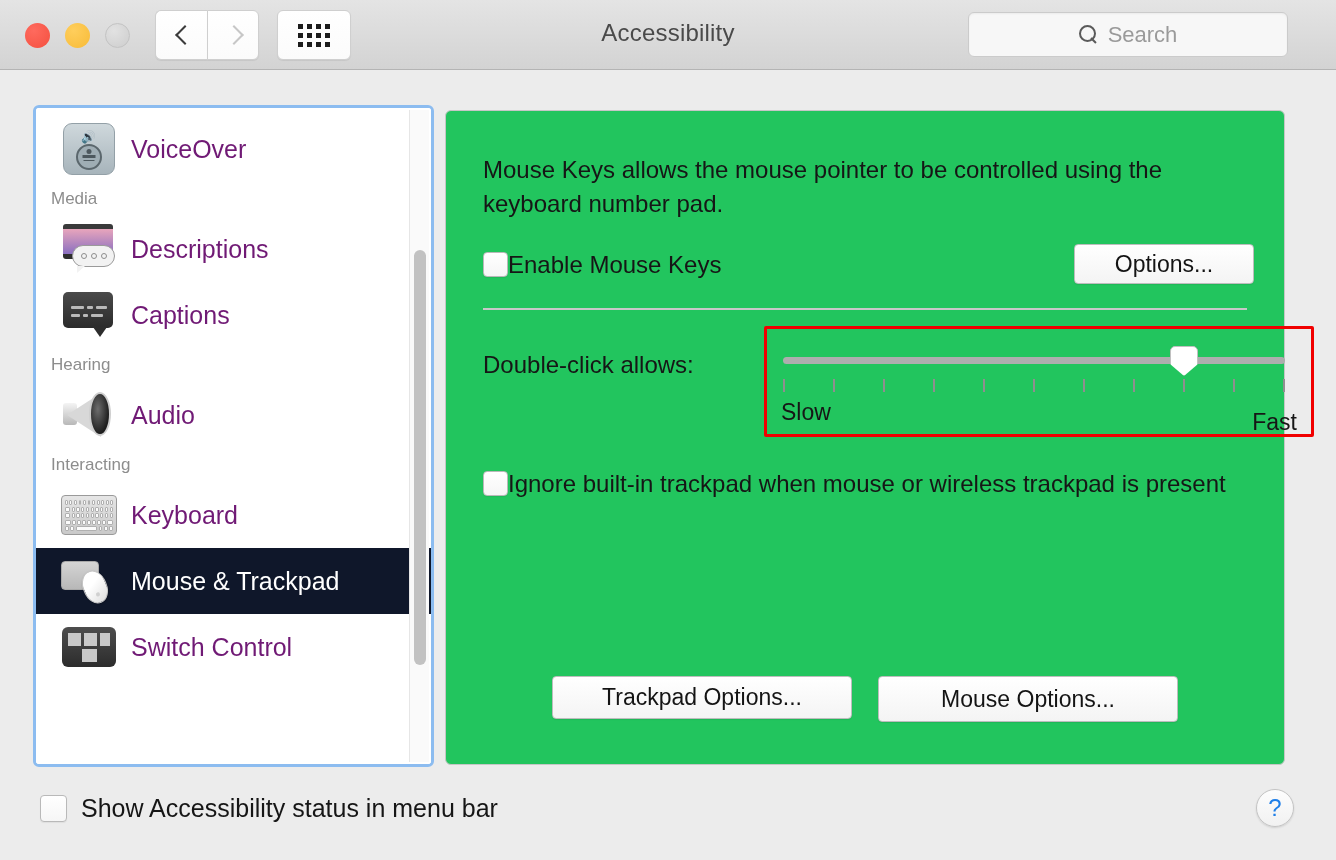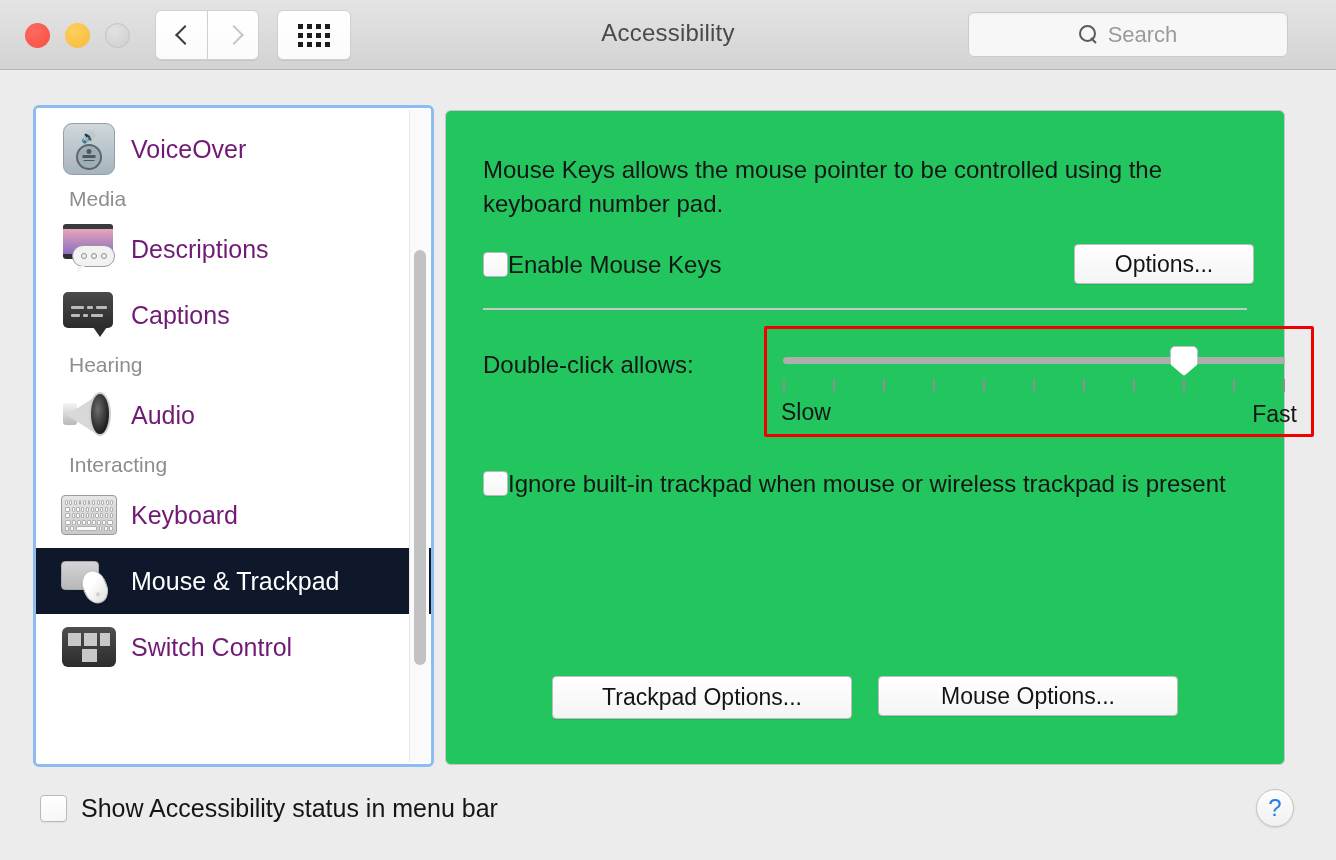--- a/index.html
+++ b/index.html
@@ -95,22 +95,22 @@
   }
   .sb-row {
     display: flex; align-items: center; height: 66px;
     padding-left: 25px;
   }
   .sb-row .sb-ico { width: 56px; flex: none; display: flex; align-items: center; justify-content: center; }
   .sb-row .sb-label { font-size: 25px; color: #701a75; margin-left: 14px; }
   .sb-row.selected { background: #0f172a; }
   .sb-row.selected .sb-label { color: #ffffff; }
   .sb-group {
-    font-size: 21px; color: #8d8d8d; padding-left: 25px;
-    height: 34px; display: flex; align-items: center; margin-left: 8px;
+    font-size: 17px; color: #8d8d8d; padding-left: 15px;
+    height: 34px; display: flex; align-items: center;
   }
 
   
   .ico-voiceover {
     width: 52px; height: 52px; border-radius: 9px;
     background: linear-gradient(to bottom, #cfd8dc, #a7b4bb);
     border: 1px solid #93a0a7; position: relative;
   }
   .ico-voiceover .vo-spk {
     position: absolute; left: 50%; top: 7px; transform: translateX(-50%);
@@ -284,30 +284,30 @@
     position: absolute; left: 384px; top: 17px;
     width: 28px; height: 30px;
     background: #ffffff; border: 1px solid #c0c0c0;
     border-radius: 5px 5px 0 0;
     filter: drop-shadow(0 1px 1px rgba(0,0,0,.2));
     clip-path: polygon(0% 0%, 100% 0%, 100% 60%, 50% 100%, 0% 60%);
   }
   .ticks { position: absolute; left: 16px; top: 50px; width: 502px; height: 13px; }
   .ticks i { position: absolute; top: 0; width: 2px; height: 13px; background: #8f8f8f; }
   .slow { position: absolute; left: 14px; top: 70px; font-size: 23px; color: #161616; }
-  .fast { position: absolute; right: 14px; top: 72px; font-size: 23px; color: #161616; }
+  .fast { position: absolute; right: 14px; top: 80px; font-size: 23px; color: #161616; }
 
   .row-ignore { position: absolute; left: 37px; top: 357px; right: 30px; }
 
   .btn-row {
     position: absolute; left: 0; right: 0; top: 565px;
     display: flex; justify-content: center; gap: 26px;
   }
   .btn-trackpad { width: 300px; height: 43px; }
-  .btn-mouse    { width: 300px; height: 40px; }
+  .btn-mouse    { width: 300px; height: 46px; }
 
   
   .bottom-chk { position: absolute; left: 40px; top: 793px; display: flex; align-items: center; gap: 14px; }
   .bottom-chk .chkbox { margin-top: 0; width: 27px; height: 27px; }
   .bottom-chk .chk-label { font-size: 25px; }
 
   .helpbtn {
     position: absolute; right: 42px; top: 789px;
     width: 38px; height: 38px; border-radius: 50%;
     background: linear-gradient(to bottom, #fdfdfd, #f1f1f1);

